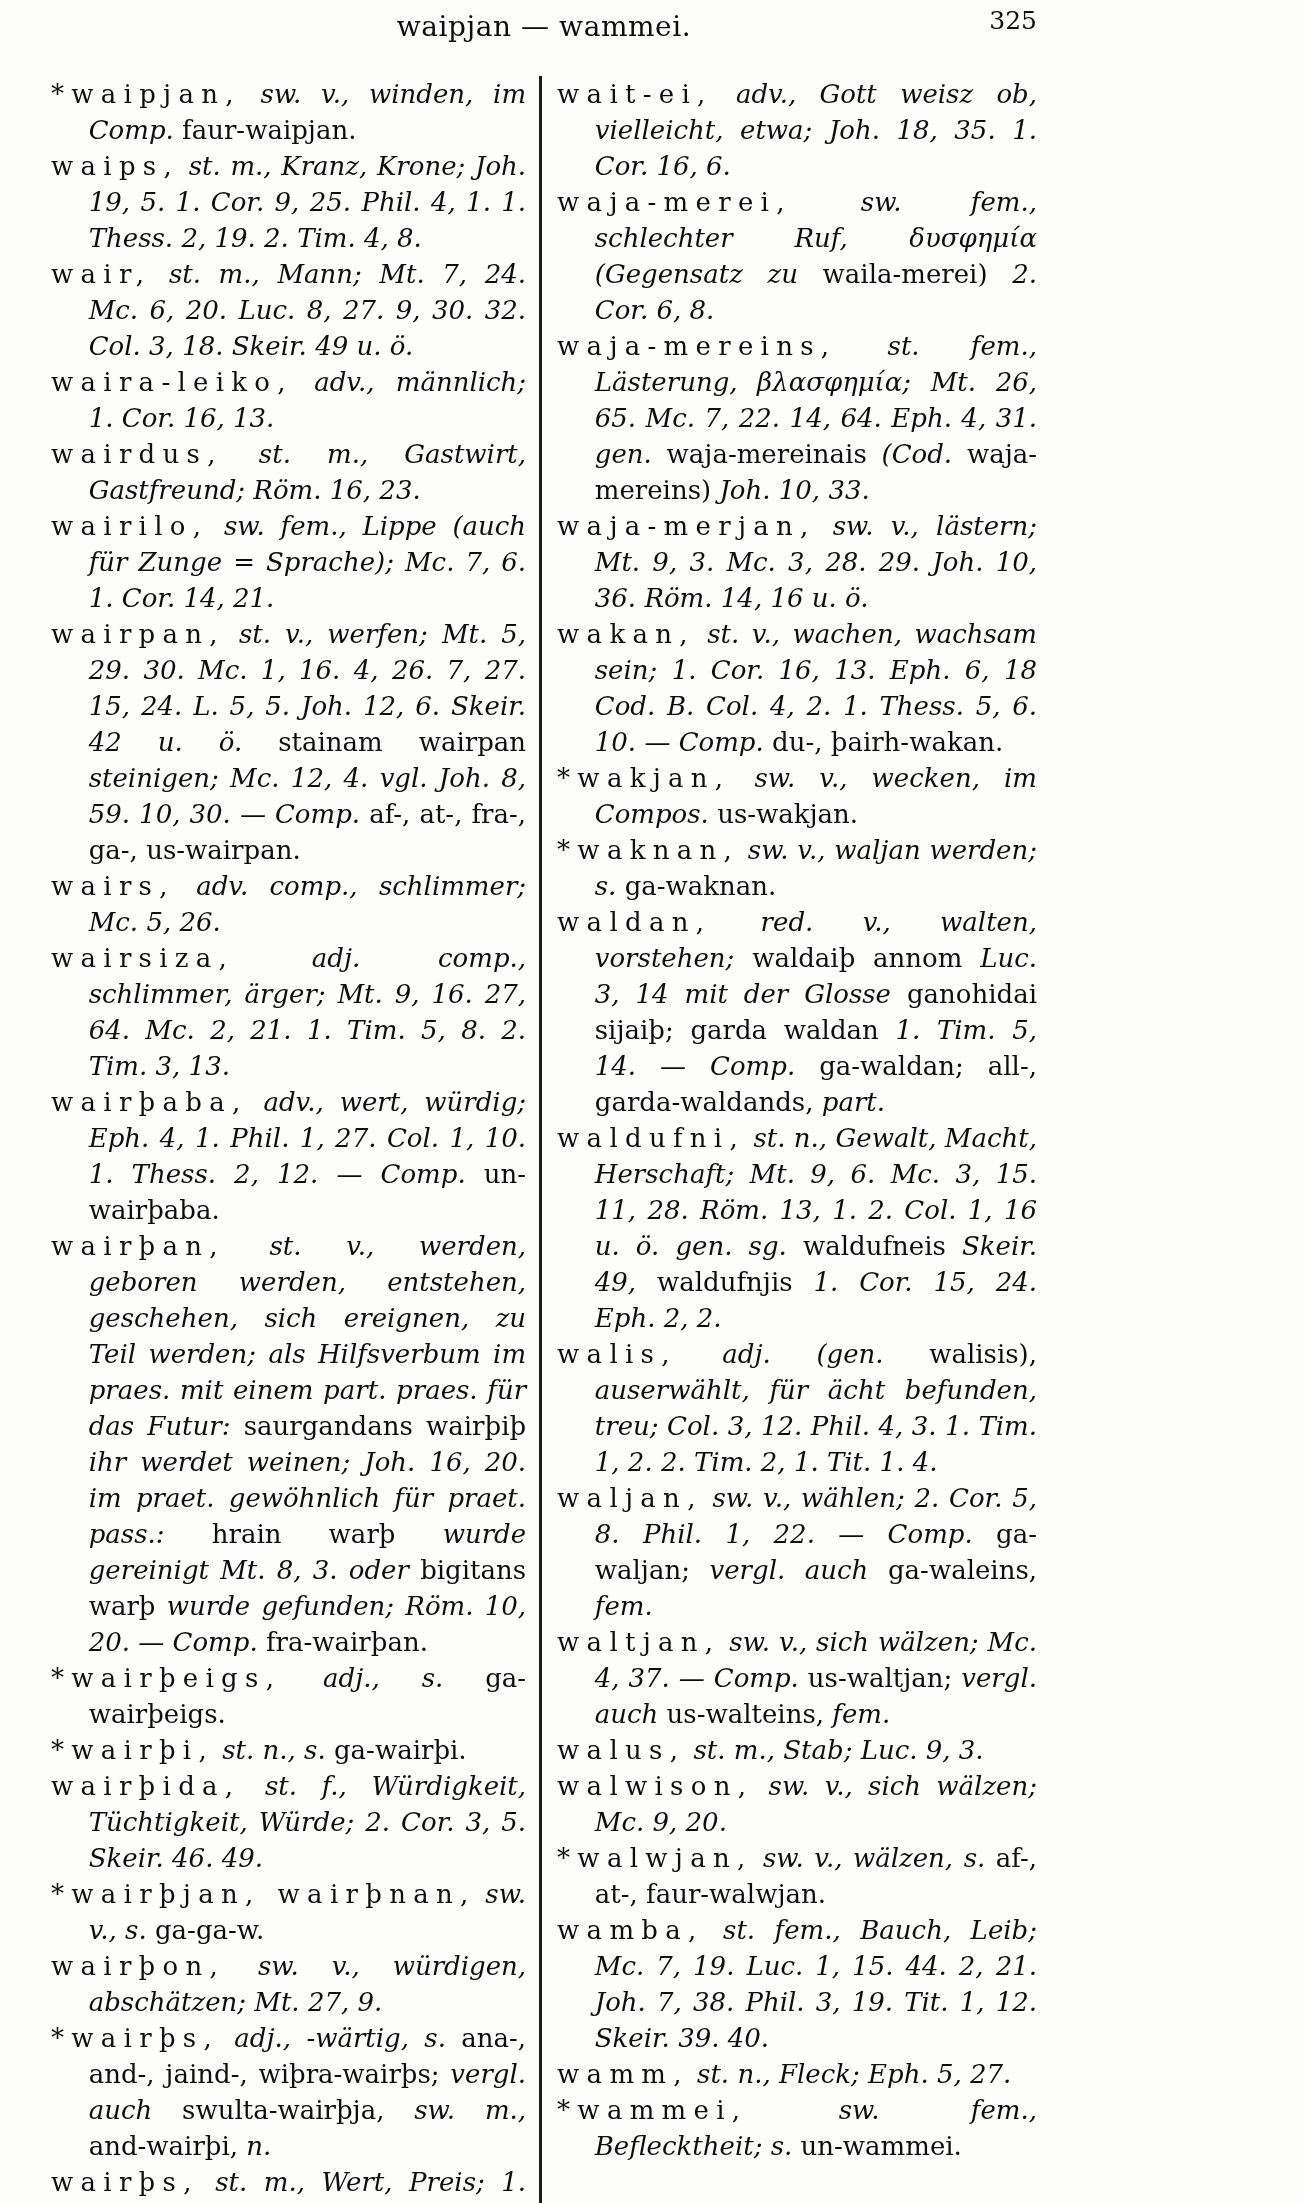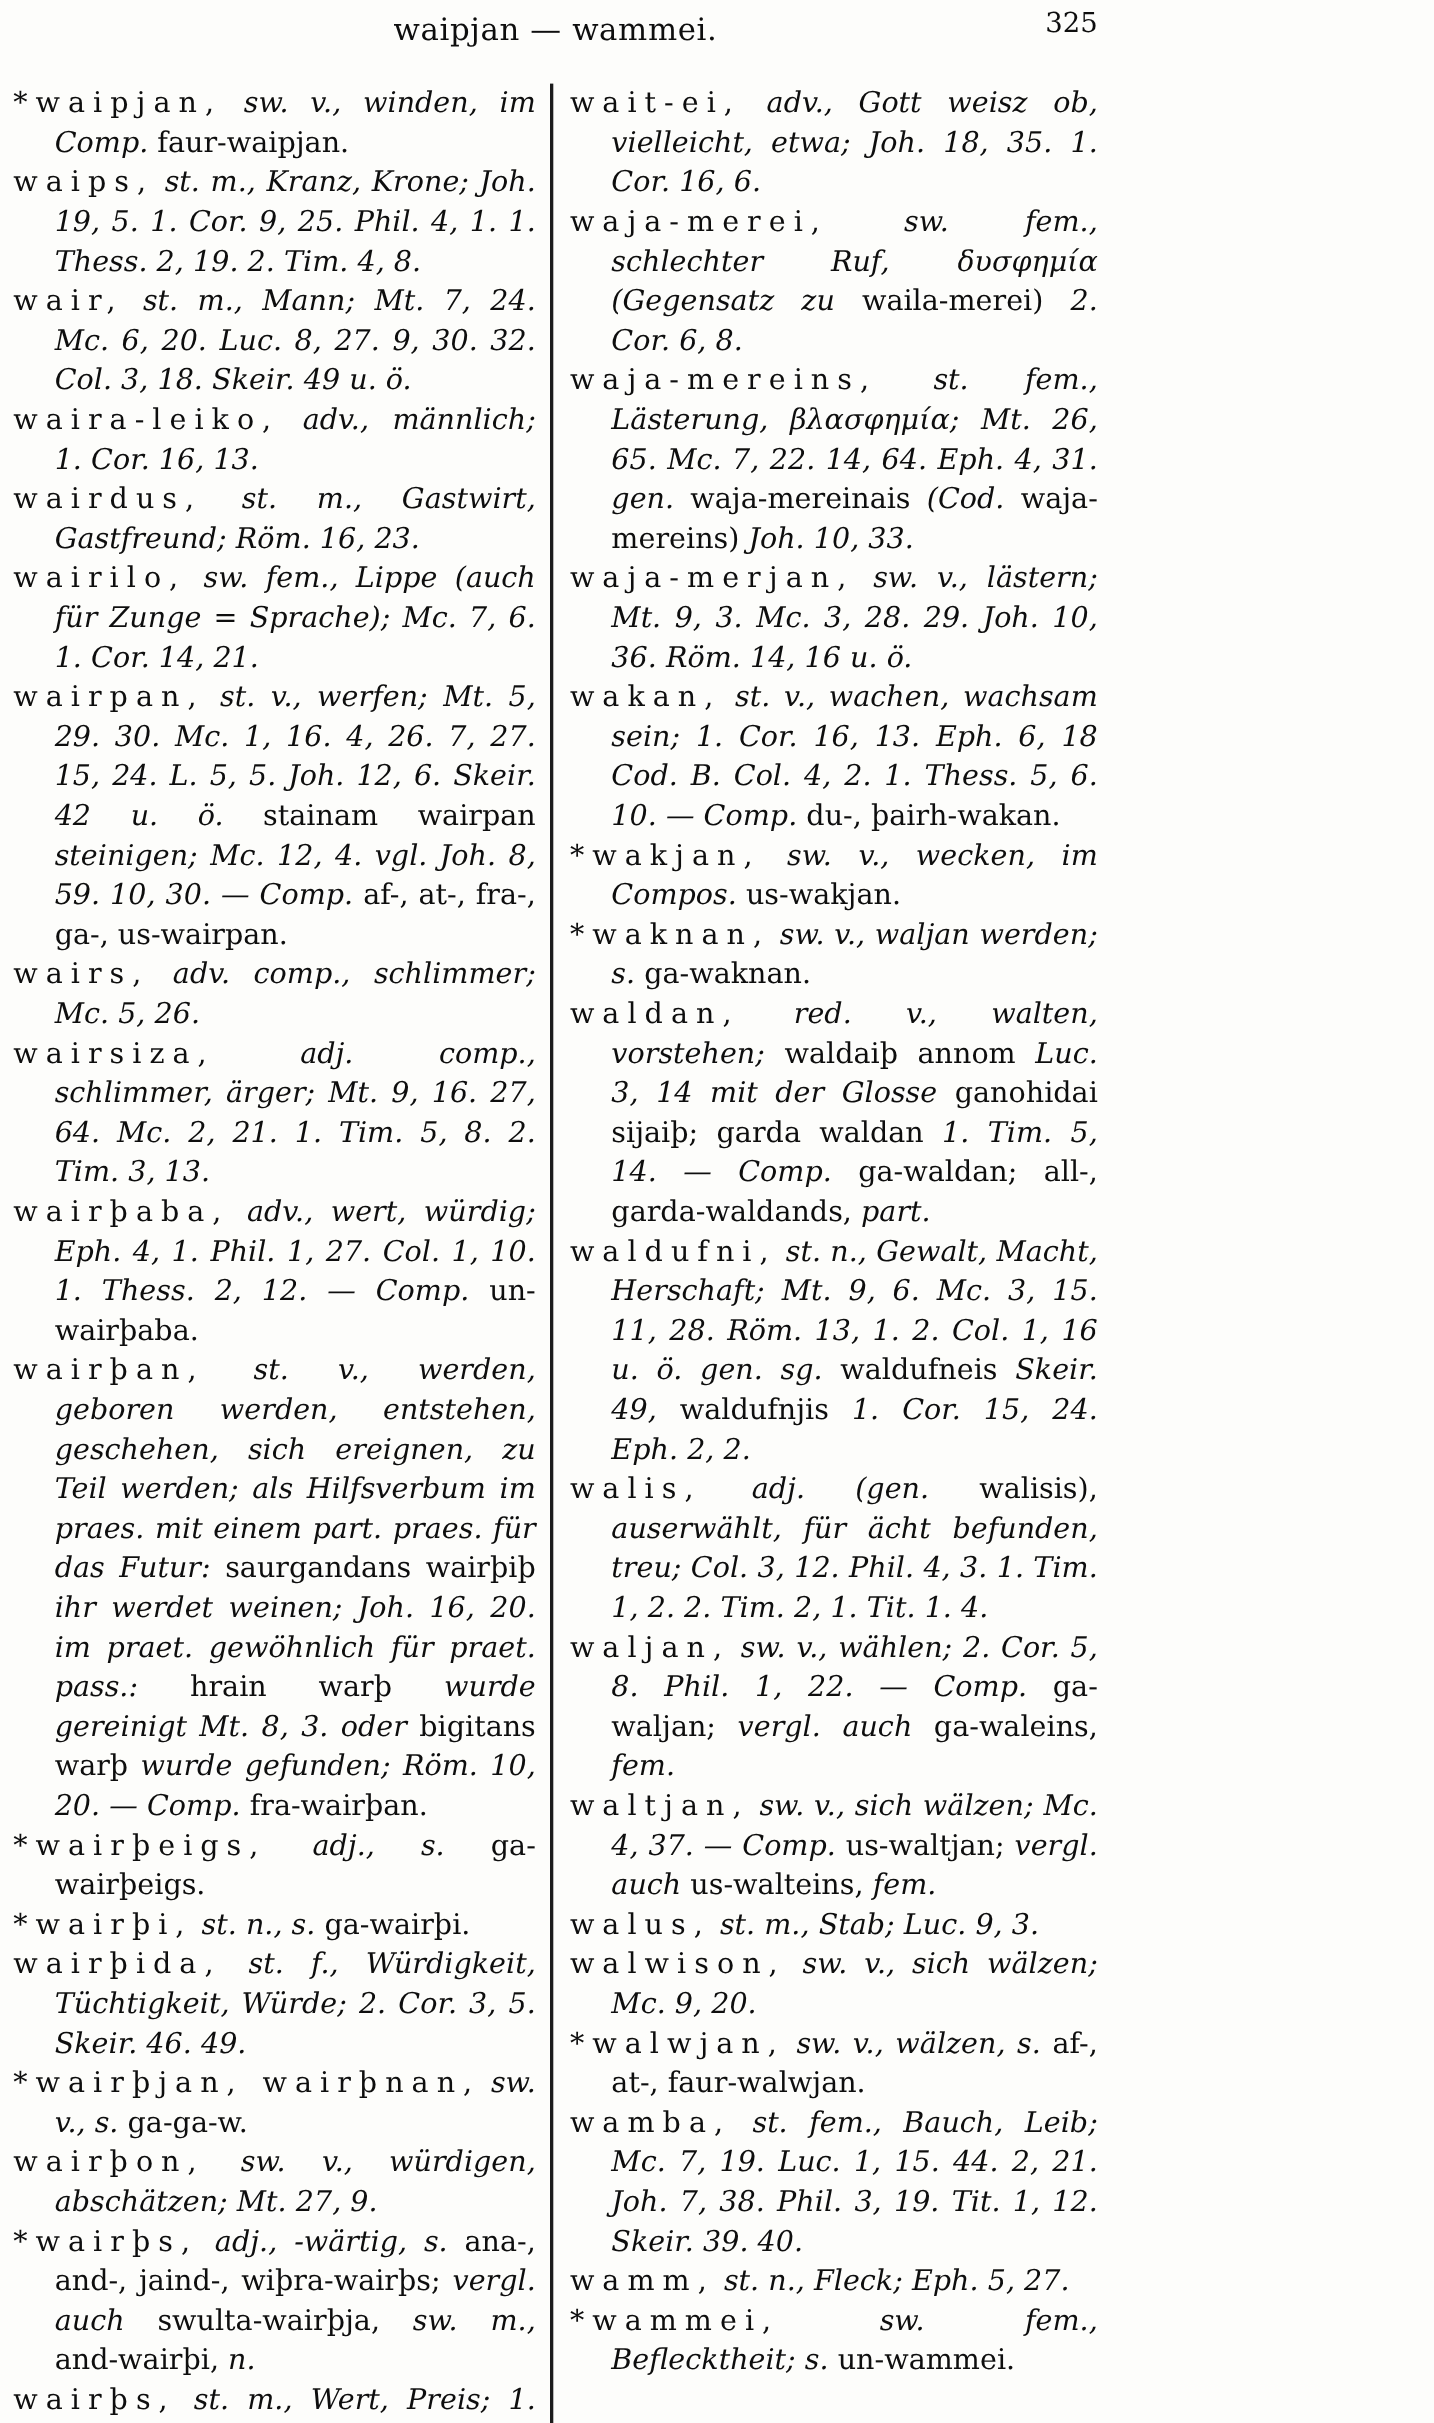--- a/index.html
+++ b/index.html
@@ -4,21 +4,21 @@
 <style>
   html,body{margin:0;padding:0;}
   body{
     width:1304px;height:2203px;
     background:#fdfdfb;
     font-family:"DejaVu Serif","Liberation Serif",serif;
     color:#0e0e0e;
     overflow:hidden;
     position:relative;
   }
-  .page{width:1080px;height:2203px;position:relative;}
+  .page{width:1080px;height:2203px;position:relative;margin-left:39px;}
   .header{
     position:relative;
     margin:0 82px 0 12px;      
     padding-top:10px;
     height:76px;
     box-sizing:border-box;
   }
   .running-title{
     display:block;
     text-align:center;

